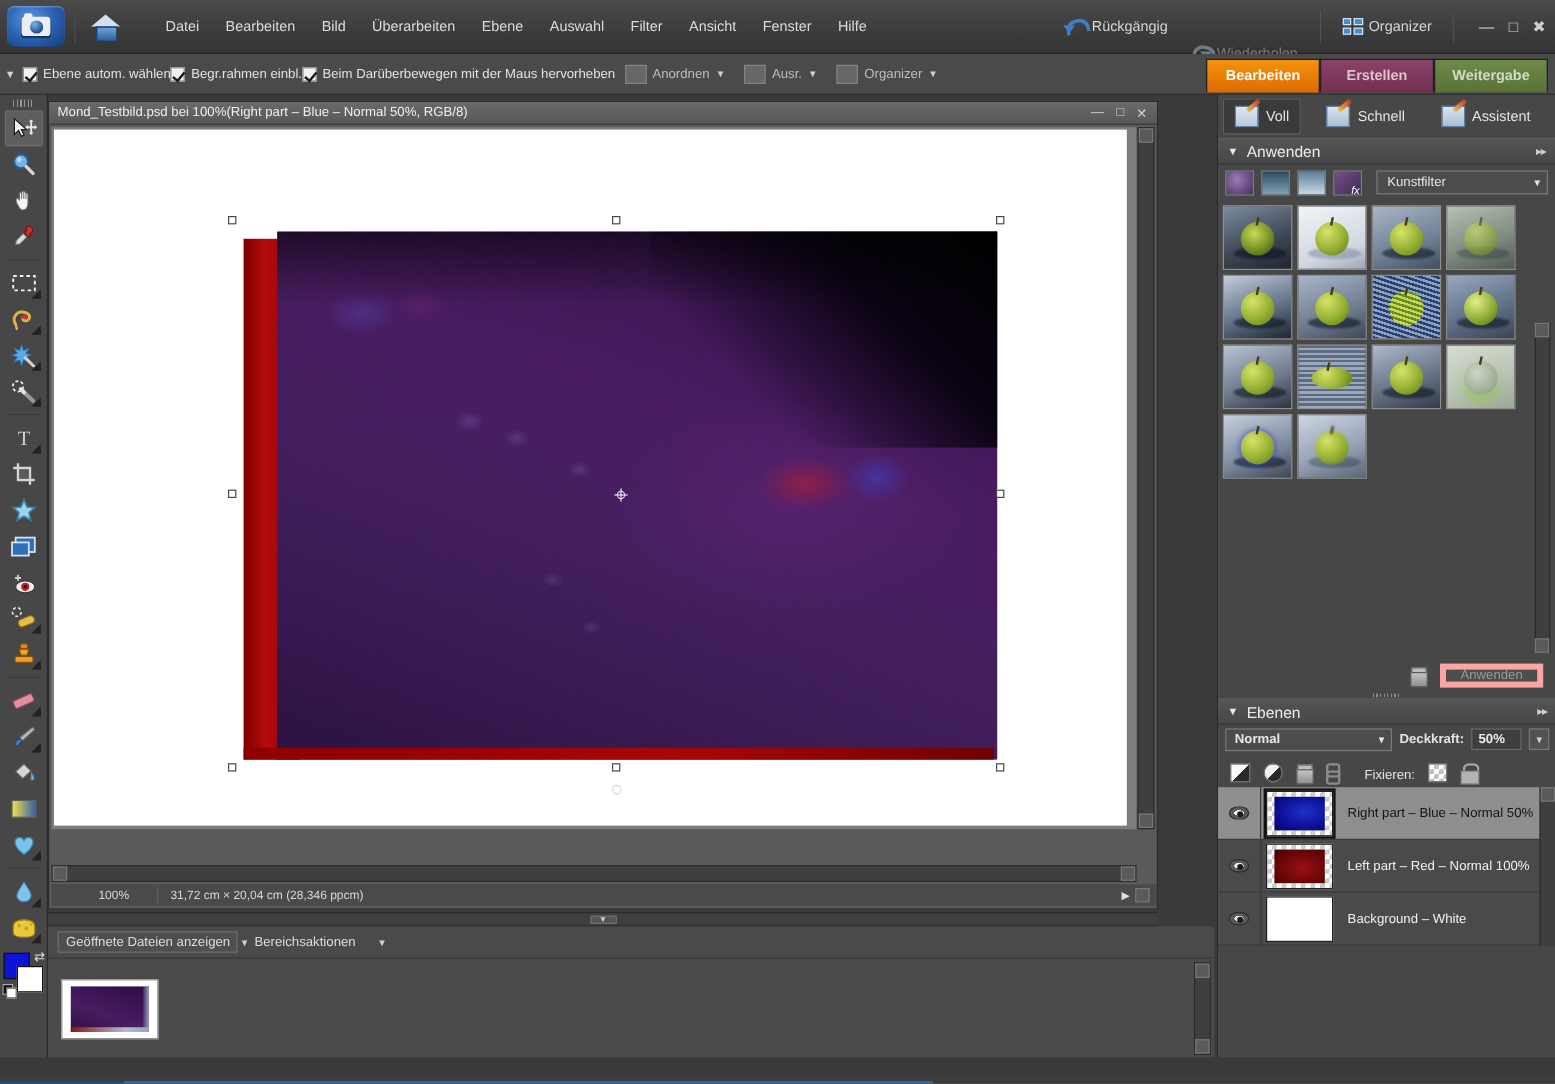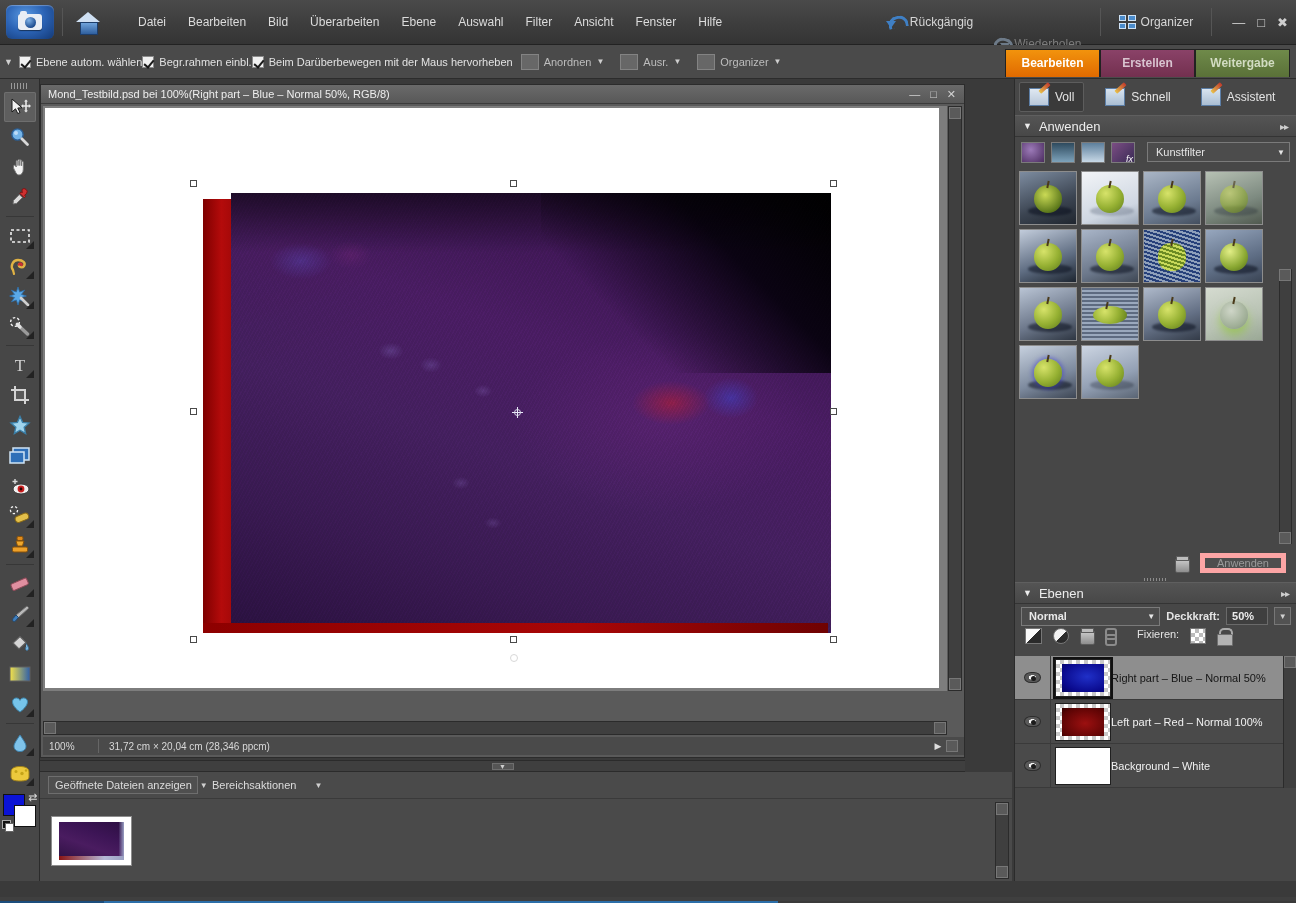--- a/index.html
+++ b/index.html
@@ -162,21 +162,21 @@
   .xcross{ position:absolute; left:467px; top:299px; width:11px;height:11px; }
   .xcross:before{content:"";position:absolute;left:5px;top:0;width:1px;height:11px;background:#e8e8f8;}
   .xcross:after{content:"";position:absolute;left:0;top:5px;width:11px;height:1px;background:#e8e8f8;}
   .xring{ position:absolute; left:469px; top:301px;width:7px;height:7px;border:1px solid #dcdcec;border-radius:50%;}
   .rotpt{ position:absolute; left:465px; top:546px; width:8px;height:8px;border:1px solid #d8d8d8;border-radius:50%;}
 
   .vscroll { position:absolute; right:2px; top:21px; width:14px; height:585px; background:#3f3f3f; border:1px solid #2b2b2b;}
   .hscroll { position:absolute; left:2px; bottom:22px; width:904px; height:14px; background:#3f3f3f; border:1px solid #2b2b2b;}
   .sc-btn { position:absolute; width:12px;height:12px; background:#5a5a5a; border:1px solid #777; }
   .statusbar { position:absolute; left:2px; bottom:2px; width:921px; height:18px;
-    background:#4a4a4a; display:flex; align-items:center; font-size:10px; color:#d8d8d8; }
+    background:#4a4a4a; display:flex; align-items:center; font-size:10px; color:#d8d8d8;padding-left:33px; }
   .sb-zoom{ width:55px; padding-left:6px; }
   .sb-sep{ width:1px;height:14px;background:#333;border-right:1px solid #666; }
   .sb-dims{ padding-left:10px; flex:1; }
   .sb-play{ width:16px; text-align:center; color:#ddd; font-size:9px; }
 
   
   .binsplit { position:absolute; left:40px; top:760px; width:925px; height:12px; background:#3f3f3f;
      border-top:1px solid #2b2b2b; border-bottom:1px solid #2b2b2b; display:flex;align-items:center;justify-content:center;}
   .binsplit .nub { width:22px;height:7px;background:#555;border:1px solid #6e6e6e;display:flex;align-items:center;justify-content:center;color:#cfcfcf;font-size:7px;}
   .binbar { position:absolute; left:40px; top:772px; width:972px; height:26px; background:#4a4a4a;
@@ -249,21 +249,21 @@
 
   .layerctl { height:24px; display:flex; align-items:center; gap:6px; padding:3px 6px;font-weight:bold; }
   .blendcombo { width:152px; height:19px; background:#4c4c4c; border:1px solid #7a7a7a;
      display:flex; align-items:center; padding:0 4px 0 7px; font-size:11px; color:#e8e8e8;}
   .blendcombo .ar{ margin-left:auto; font-size:8px;}
   .opaclbl { font-size:11px; color:#e4e4e4; }
   .opacval { width:46px; height:18px; background:#3f3f3f; border:1px solid #6a6a6a;
      display:flex; align-items:center; padding-left:5px; font-size:11px; color:#ececec; }
   .opacar { width:18px;height:18px; background:#525252; border:1px solid #777;
      display:flex;align-items:center;justify-content:center;font-size:8px;color:#cfcfcf;}
-  .layertools { height:24px; display:flex; align-items:flex-start; gap:11px; padding:0 10px; }
+  .layertools { height:24px; display:flex; align-items:flex-end; gap:11px; padding:0 10px; }
   .lt { width:17px;height:16px; }
   .lt.adj{ background:linear-gradient(135deg,#fafafa 0 50%,#2a2a2a 50% 100%); border:1px solid #777;}
   .lt.half{ width:16px;height:16px;border-radius:50%;background:linear-gradient(135deg,#f2f2f2 0 50%,#2a2a2a 50% 100%);border:1px solid #777;}
   .lt.lnk{ position:relative;width:10px; }
   .lt.lnk:before,.lt.lnk:after{content:"";position:absolute;left:1px;width:8px;height:8px;border:2px solid #8b8b8b;border-radius:3px;}
   .lt.lnk:before{top:0;} .lt.lnk:after{top:6px;}
   .fixlbl{ font-size:11px; color:#e4e4e4; margin-left:12px; }
   .checker{ width:16px;height:16px;
     background-image:linear-gradient(45deg,#bcbcbc 25%,transparent 25%,transparent 75%,#bcbcbc 75%),
                      linear-gradient(45deg,#bcbcbc 25%,#fff 25%,#fff 75%,#bcbcbc 75%);
@@ -284,21 +284,21 @@
   .lthumb { width:56px;height:38px; margin-left:4px; border:1px solid #202020; background:#fff;
      display:flex;align-items:center;justify-content:center; position:relative;
      background-image:linear-gradient(45deg,#c9c9c9 25%,transparent 25%,transparent 75%,#c9c9c9 75%),
                       linear-gradient(45deg,#c9c9c9 25%,#fff 25%,#fff 75%,#c9c9c9 75%);
      background-size:8px 8px; background-position:0 0,4px 4px; }
   .lthumb.selected { outline:2px solid #111; }
   .lthumb .inn { width:42px;height:28px; }
   .lthumb .inn.blue{ background:radial-gradient(ellipse at 60% 45%,#2030c8,#0a0a8e 70%,#050560); }
   .lthumb .inn.red { background:radial-gradient(ellipse at 55% 55%,#9c1010,#5c0404 75%,#330101); }
   .lthumb .inn.white{ background:#fff; width:52px;height:34px; }
-  .lname { font-size:11px; color:#f0f0f0; }
+  .lname { margin-left:12px; font-size:11px; color:#f0f0f0; }
   .layerrow.sel .lname{ color:#151515; }
   .llscroll{ position:absolute; right:0; top:0; width:14px; height:100%; background:#3f3f3f; border-left:1px solid #2b2b2b;}
 
   
   .footbar { position:absolute; left:0; top:881px; width:1296px; height:20px;
      background:#3f3f3f; border-top:1px solid #2b2b2b; display:flex; align-items:center; }
   .footleft { display:flex; align-items:center; gap:8px; padding-left:14px; font-size:11px; color:#dcdcdc; }
   .fold-ico { width:11px;height:9px; position:relative; }
   .fold-ico:before{content:"";position:absolute;left:0;top:0;width:11px;height:3px;background:#c5c5c5;}
   .fold-ico:after{content:"";position:absolute;left:2px;top:3px;border-left:4px solid transparent;

